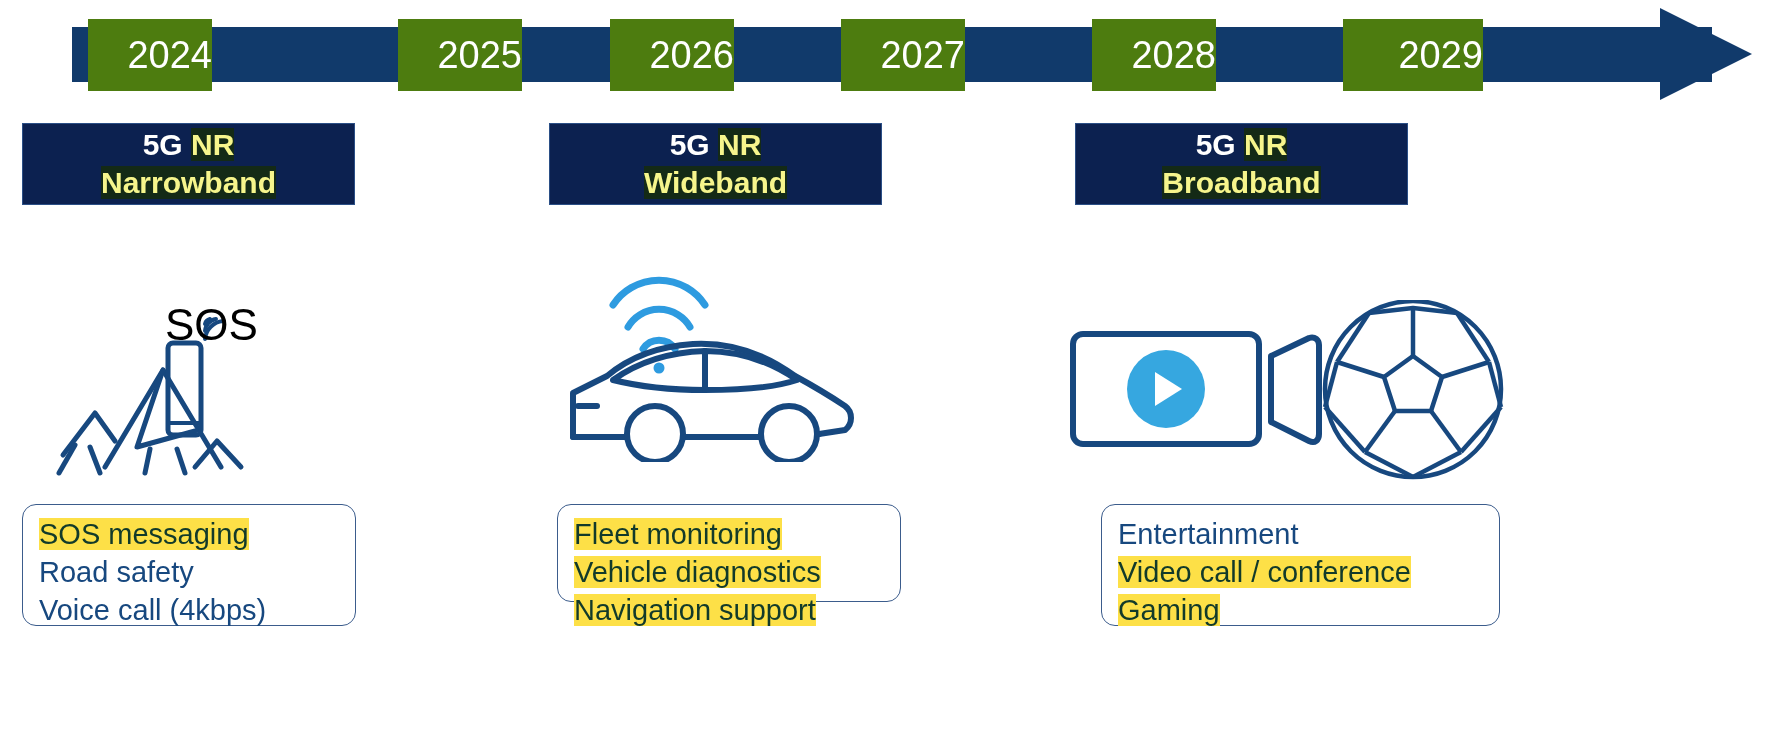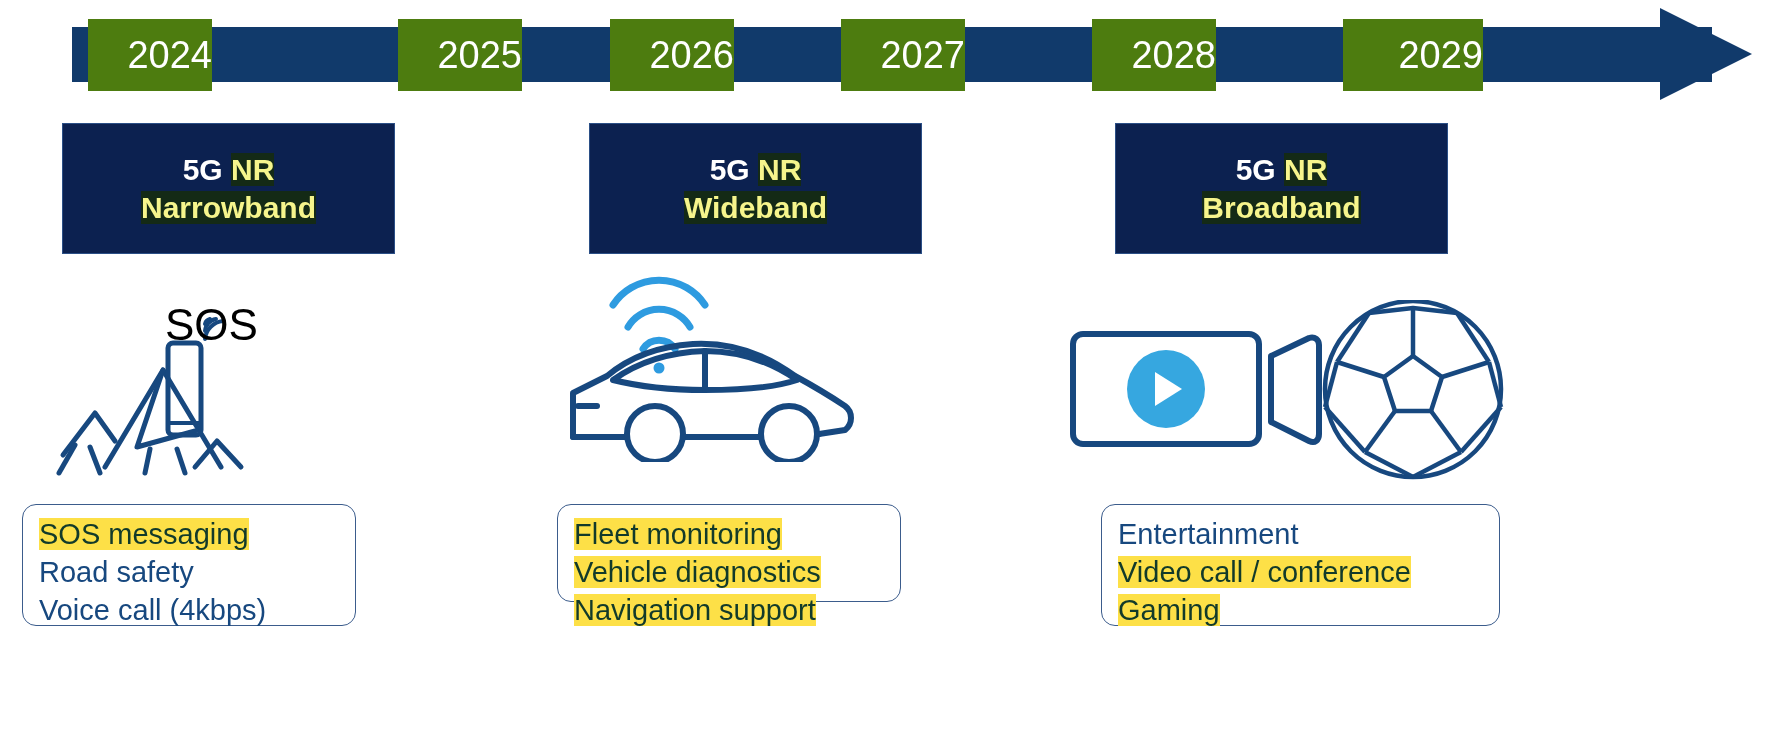--- a/index.html
+++ b/index.html
@@ -44,22 +44,21 @@
   
   .banner {
     position: absolute;
     background: #0C2150;
     border: 1px solid #2b4f86;
     box-sizing: border-box;
     display: flex;
     flex-direction: column;
     align-items: center;
     justify-content: center;
-    height: 131px;
-    margin-left: 40px;
+    height: 82px;
   }
   .banner .line {
     font-size: 30px;
     font-weight: bold;
     line-height: 38px;
     white-space: nowrap;
   }
   .w-white { color: #ffffff; }
   .w-yellow {
     color: #F6F58C;

